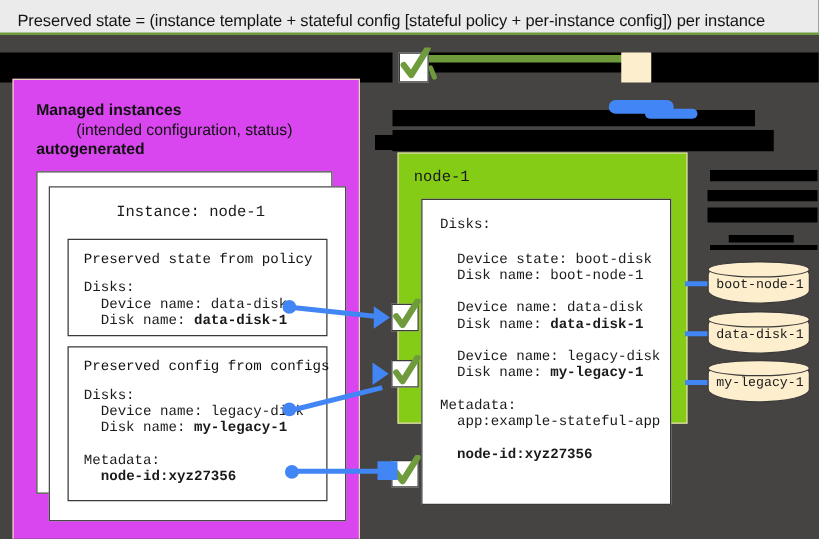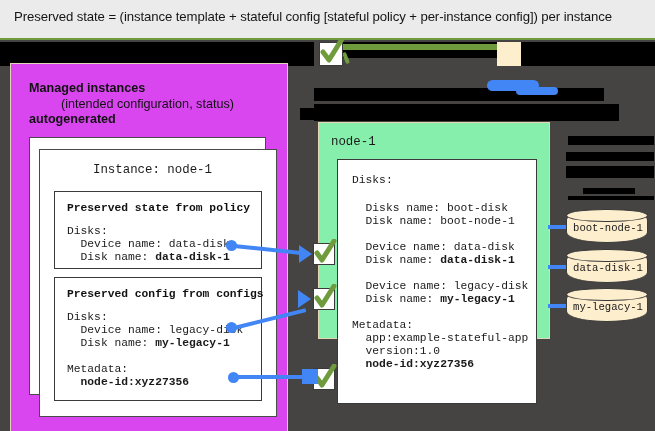--- a/index.html
+++ b/index.html
@@ -6,21 +6,21 @@
   body{
     width:655px;height:431px;overflow:hidden;
     background:#464442;
     font-family:"Liberation Sans", sans-serif;
     -webkit-font-smoothing:antialiased;
   }
   .stage{position:relative;width:655px;height:431px;overflow:hidden;background:#464442;}
 
   
   .caption-bar{
-    position:absolute;left:0;top:0;width:655px;height:40px;
+    position:absolute;left:0;top:0;width:655px;height:28px;
     background:#ebebeb;
     border-bottom:2px solid #6f9b3d;
     box-sizing:border-box;
   }
   .caption-text{
     position:absolute;left:14px;top:9px;
     font-size:13.2px;color:#151515;letter-spacing:-0.1px;white-space:nowrap;
   }
 
   
@@ -51,28 +51,28 @@
   }
   .card{
     position:absolute;background:#fff;border:1px solid #4a4a4a;box-sizing:border-box;
   }
   .mono{font-family:"Liberation Mono","DejaVu Sans Mono",monospace;color:#1a1a1a;}
   .card-title{position:absolute;font-size:12.4px;letter-spacing:0px;margin-left:39px;}
 
   .subcard{
     position:absolute;background:#fff;border:1px solid #3a3a3a;box-sizing:border-box;
   }
-  .subcard .st{font-size:11.3px;font-weight:bold;color:#111;}
+  .subcard .st{font-size:11.3px;font-weight:normal;color:#111;}
   .txt{position:absolute;font-size:11.3px;line-height:13.6px;white-space:pre;}
   .b{font-weight:bold;}
 
   
   .panel-right{
     position:absolute;left:318px;top:122px;width:232px;height:217px;
-    background:#86efac;border:1px solid #e3d6b4;box-sizing:border-box;
+    background:#84cc16;border:1px solid #e3d6b4;box-sizing:border-box;
   }
   .panel-right .rtitle{position:absolute;left:12px;top:12px;font-size:12.4px;}
   .panel-right .rcard{
     position:absolute;left:18px;top:36px;width:200px;height:245px;
     background:#fff;border:1px solid #3a3a3a;box-sizing:border-box;
   }
 
   
   .check{
     position:absolute;width:22px;height:22px;background:#fff;
@@ -167,32 +167,31 @@
         <div class="txt mono" style="left:12px;top:98px;"><span>  </span><span class="b">node-id:xyz27356</span></div>
       </div>
     </div>
   </div>
 
   <div class="panel-right">
     <div class="rtitle mono">node-1</div>
     <div class="rcard">
       <div class="txt mono" style="left:14px;top:14px;">Disks:</div>
 
-      <div class="txt mono" style="left:14px;top:42px;">  Disks name: boot-disk</div>
+      <div class="txt mono" style="left:14px;top:42px;">  Device state: boot-disk</div>
       <div class="txt mono" style="left:14px;top:55px;">  Disk name: boot-node-1</div>
 
       <div class="txt mono" style="left:14px;top:81px;">  Device name: data-disk</div>
       <div class="txt mono" style="left:14px;top:94px;"><span>  Disk name: </span><span class="b">data-disk-1</span></div>
 
       <div class="txt mono" style="left:14px;top:120px;">  Device name: legacy-disk</div>
       <div class="txt mono" style="left:14px;top:133px;"><span>  Disk name: </span><span class="b">my-legacy-1</span></div>
 
       <div class="txt mono" style="left:14px;top:159px;">Metadata:</div>
       <div class="txt mono" style="left:14px;top:172px;">  app:example-stateful-app</div>
-      <div class="txt mono" style="left:14px;top:185px;">  version:1.0</div>
       <div class="txt mono b" style="left:14px;top:198px;">  node-id:xyz27356</div>
     </div>
   </div>
 
   <div class="check" style="left:313px;top:243px;">
     <svg width="24" height="28" viewBox="0 0 24 28">
       <path d="M4 14 L9 21 L21 2" fill="none" stroke="#6f9b3d" stroke-width="5" stroke-linecap="round" stroke-linejoin="round"></path>
     </svg>
   </div>
   <div class="check" style="left:313px;top:288px;">

